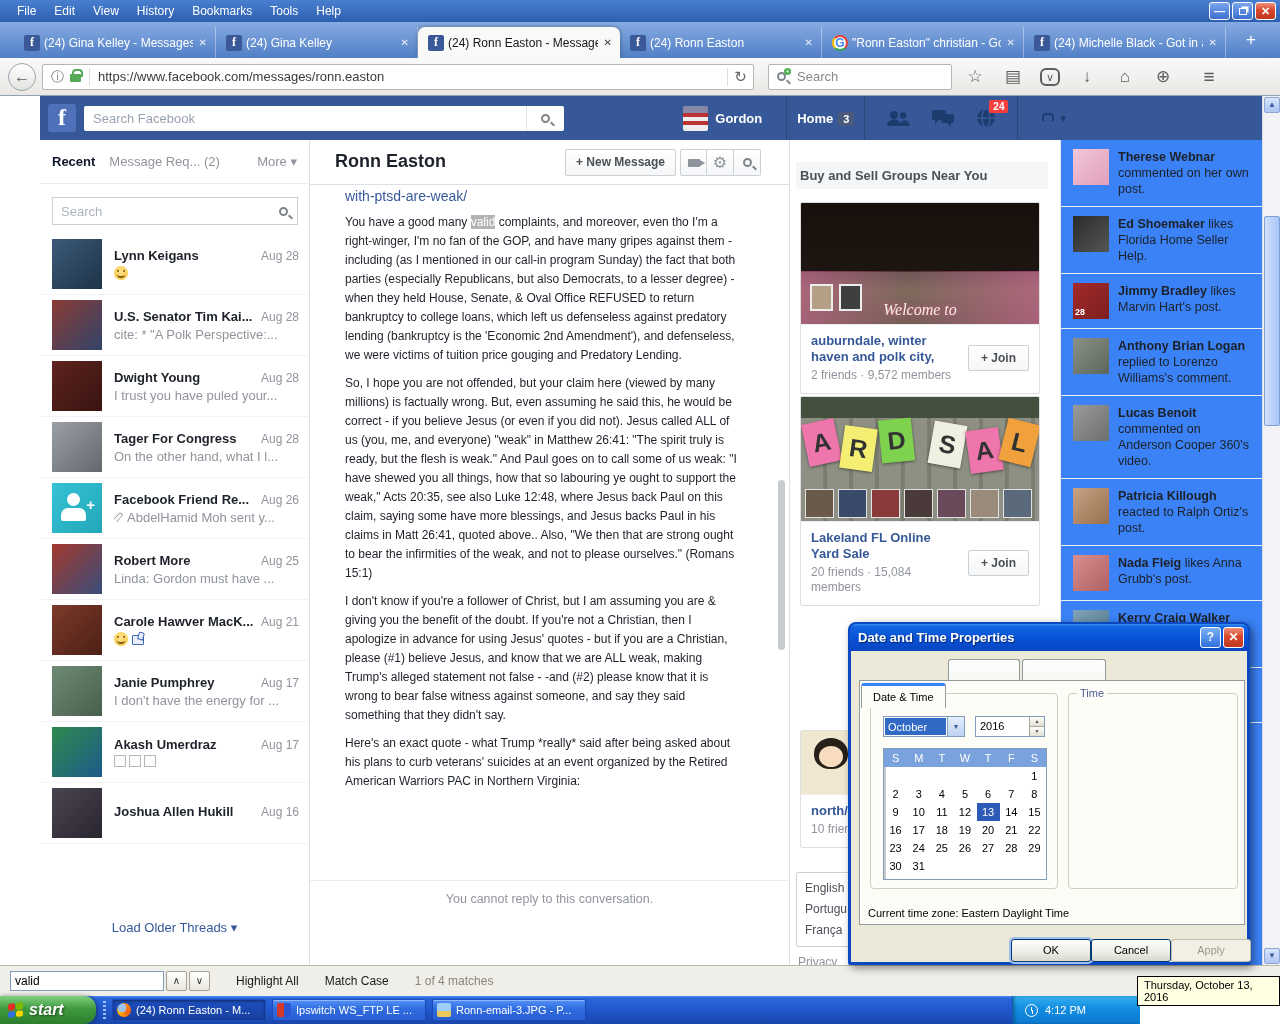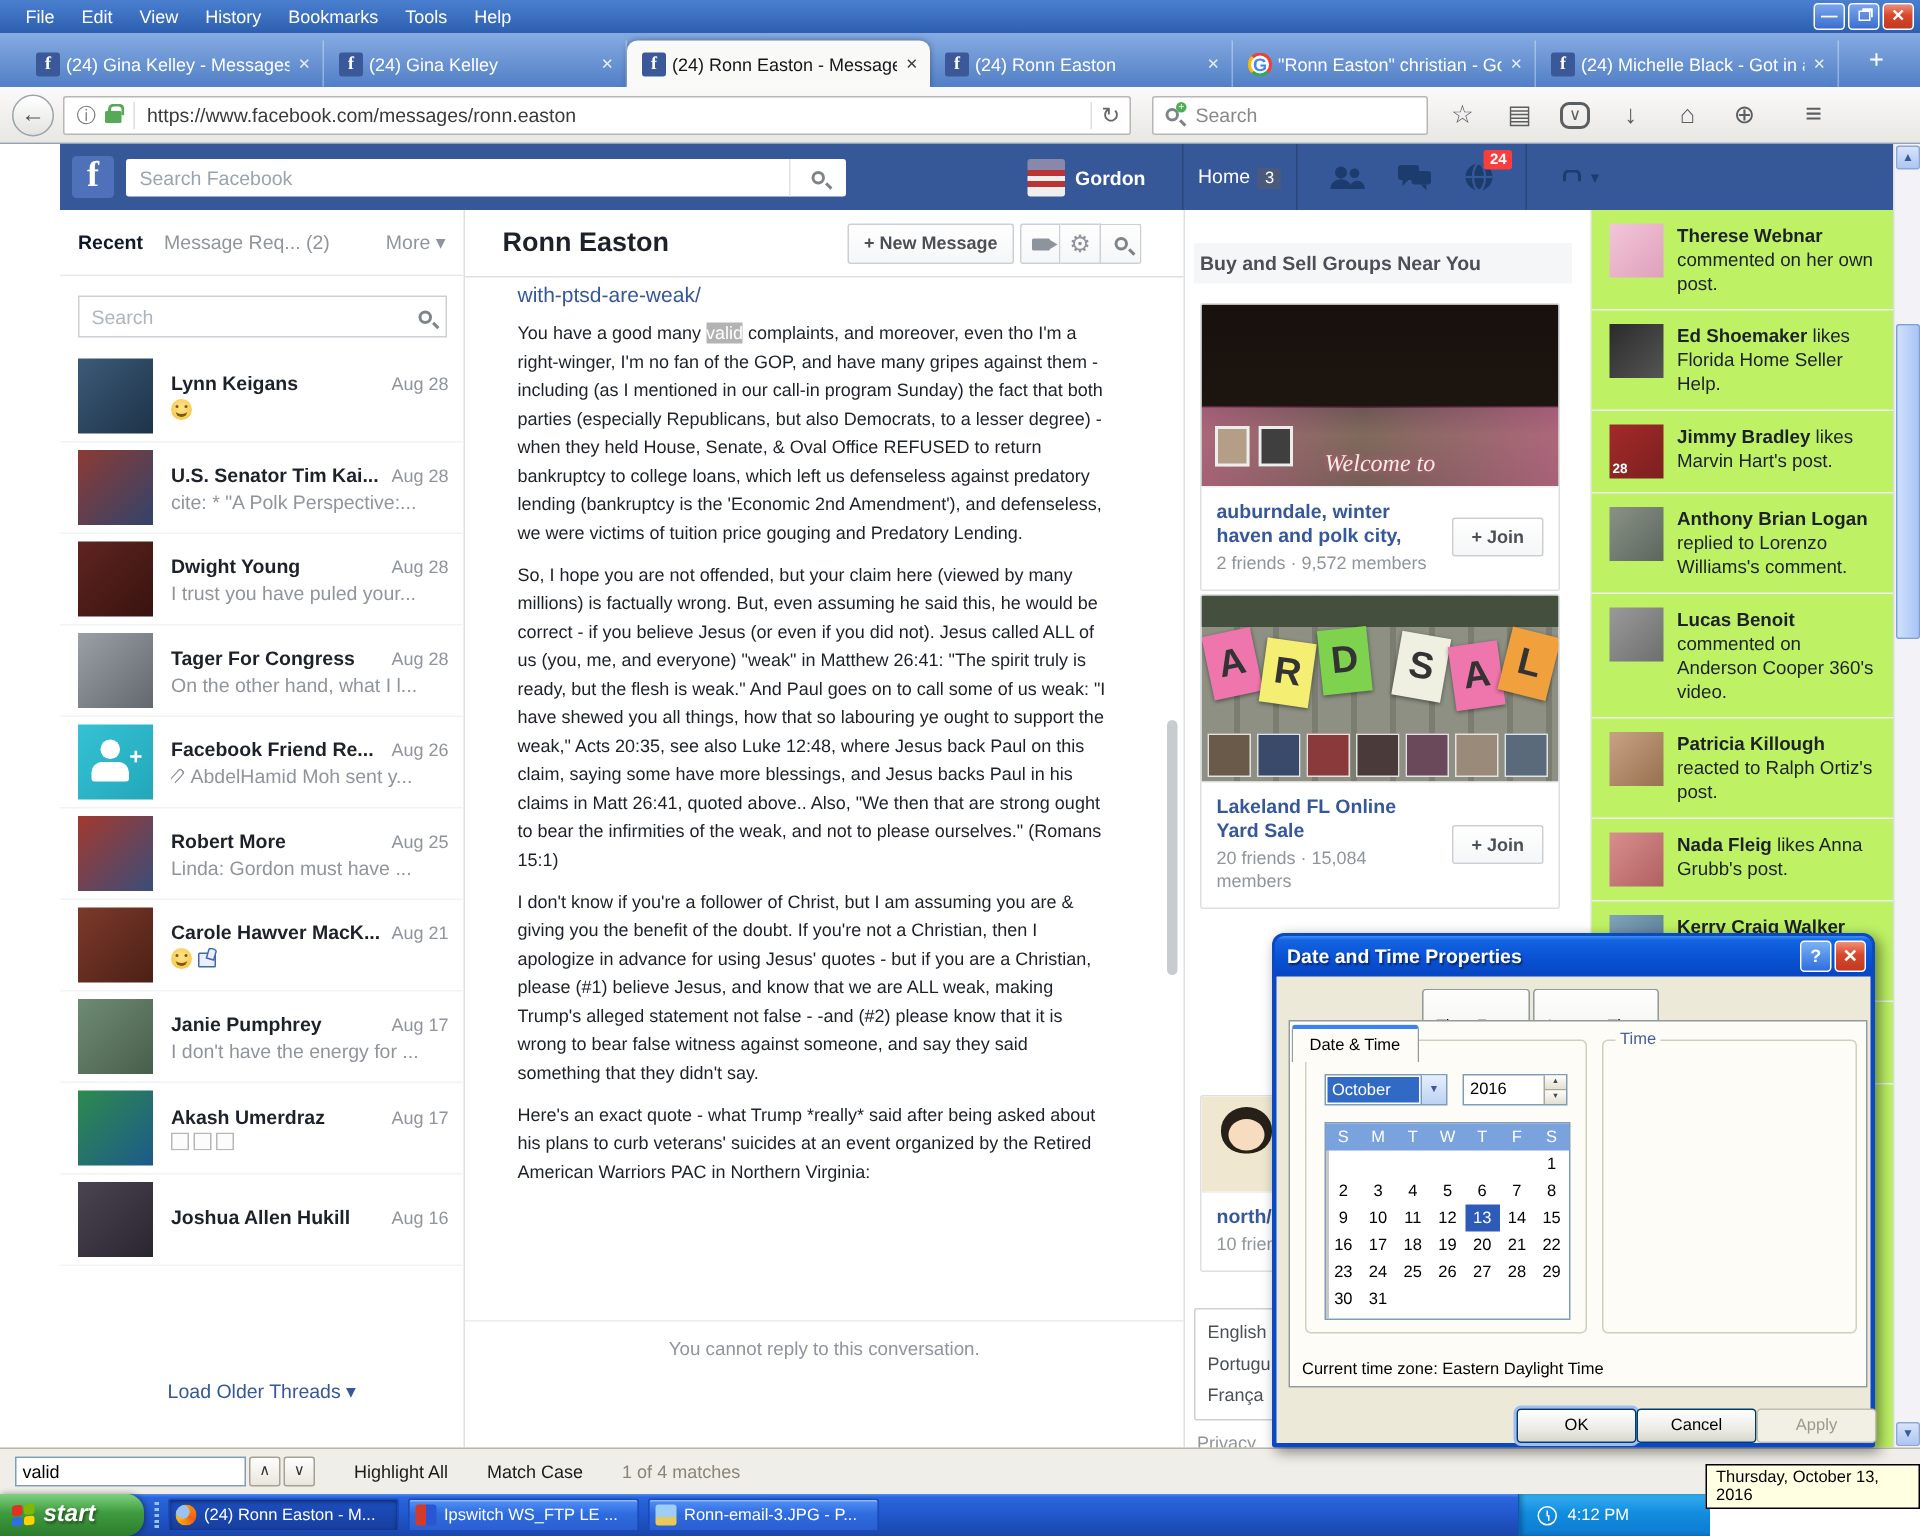--- a/index.html
+++ b/index.html
@@ -45,21 +45,21 @@
 #page{position:absolute;left:0;top:96px;width:1280px;height:869px;background:#fff}
 #fb-header{position:absolute;left:40px;top:0;width:1222px;height:44px;background:#365899}
 #fb-logo{position:absolute;left:8px;top:8px;width:28px;height:28px;background:#4e71ba;border-radius:3px;color:#fff;font:bold 24px/26px "Liberation Serif",serif;text-align:center}
 #fb-search{position:absolute;left:44px;top:10px;width:480px;height:25px;background:#fff;border-radius:2px;display:flex;align-items:center}
 #fb-search .ph{flex:1;color:#9aa3b0;font-size:13px;padding-left:9px}
 #fb-search .magwrap{width:38px;height:100%;border-left:1px solid #e1e1e1;display:flex;align-items:center;justify-content:center}
 #fb-right{position:absolute;right:196px;top:0;height:44px;display:flex;align-items:center;color:#fff}
 #fb-avatar{width:25px;height:25px;border-radius:2px;background:linear-gradient(180deg,#88a 0 30%,#b33 30% 45%,#eee 45% 60%,#b33 60% 75%,#eee 75%)}
 #fb-user{font-weight:bold;font-size:13px;margin:0 14px 0 7px}
 .fb-vsep{width:1px;height:44px;background:rgba(0,0,0,.2);margin:0 10px}
-#fb-home{font-weight:normal;font-size:13px}
+#fb-home{font-weight:bold;font-size:13px}
 #fb-home-badge{display:inline-block;background:#4a5a7d;border-radius:2px;color:#fff;font-size:11px;padding:1px 5px;margin-left:5px}
 .hicon{margin:0 11px;position:relative}
 .hicon svg{display:block}
 #notif-badge{position:absolute;top:-8px;right:-12px;background:#fa3e3e;color:#fff;font-size:10px;font-weight:bold;border-radius:2px;padding:1px 4px}
 #privacy-lock{width:14px;height:10px;background:#1d3c6e;border-radius:1px;position:relative}
 #privacy-lock::before{content:"";position:absolute;left:3px;top:-5px;width:8px;height:6px;border:2px solid #1d3c6e;border-bottom:none;border-radius:4px 4px 0 0}
 #fb-caret{color:#1d3c6e;font-size:11px;margin-left:10px}
 
 
 #threads{position:absolute;left:40px;top:44px;width:270px;height:825px;background:#fff;border-right:1px solid #dddfe2}
@@ -128,21 +128,21 @@
 .gimg.cartoon::after{content:"";position:absolute;left:18px;top:15px;width:24px;height:21px;border-radius:50%;background:#f7dcc0}
 .ginfo{display:flex;padding:8px 10px 10px}
 .gtext{flex:1;min-width:0}
 .gtitle{color:#365899;font-weight:bold;font-size:13px;line-height:16px;max-height:32px;overflow:hidden}
 .gmeta{color:#90949c;font-size:12px;line-height:15px;margin-top:3px}
 .join-btn{align-self:center;flex:none;margin-left:8px;border:1px solid #ccd0d5;border-radius:2px;background:linear-gradient(#fff,#f5f6f7);color:#4b4f56;font-weight:bold;font-size:12px;padding:5px 12px}
 #langbox{position:absolute;left:6px;top:732px;width:176px;border:1px solid #ccd0d5;border-radius:2px;padding:5px 8px;font-size:12px;color:#4b4f56;line-height:21px}
 #legal{position:absolute;left:8px;top:812px;font-size:12px;color:#90949c;line-height:21px}
 
 
-#ticker{position:absolute;left:1060px;top:44px;width:202px;height:825px;background:#bef264;border-left:1px solid #e9ebee}
+#ticker{position:absolute;left:1060px;top:44px;width:202px;height:825px;background:#3b82f6;border-left:1px solid #e9ebee}
 .tick-item{display:flex;padding:9px 8px 9px 12px;border-bottom:1px solid #edeff2}
 .tick-av{width:36px;height:36px;flex:none;position:relative}
 .tick-av .avlab{position:absolute;left:2px;bottom:2px;color:#fff;font-size:9px;font-weight:bold}
 .tick-text{margin-left:9px;font-size:12.5px;line-height:16px;color:#1d2129}
 .tick-text b{font-weight:bold}
 
 
 #fbscroll{position:absolute;left:1262px;top:0;width:18px;height:869px;background:#f2f2f7;border-left:1px solid #dcdce4}
 .sb-arrow{position:absolute;left:1px;width:16px;height:16px;background:linear-gradient(180deg,#d7e4fb,#aec6f2);border:1px solid #8ca6d8;border-radius:2px;color:#3a5a9a;font-size:8px;line-height:14px;text-align:center}
 #sb-thumb{position:absolute;left:1px;top:120px;width:16px;height:210px;background:linear-gradient(90deg,#cfe0fc,#a9c4f5);border:1px solid #7ba0da;border-radius:2px}

